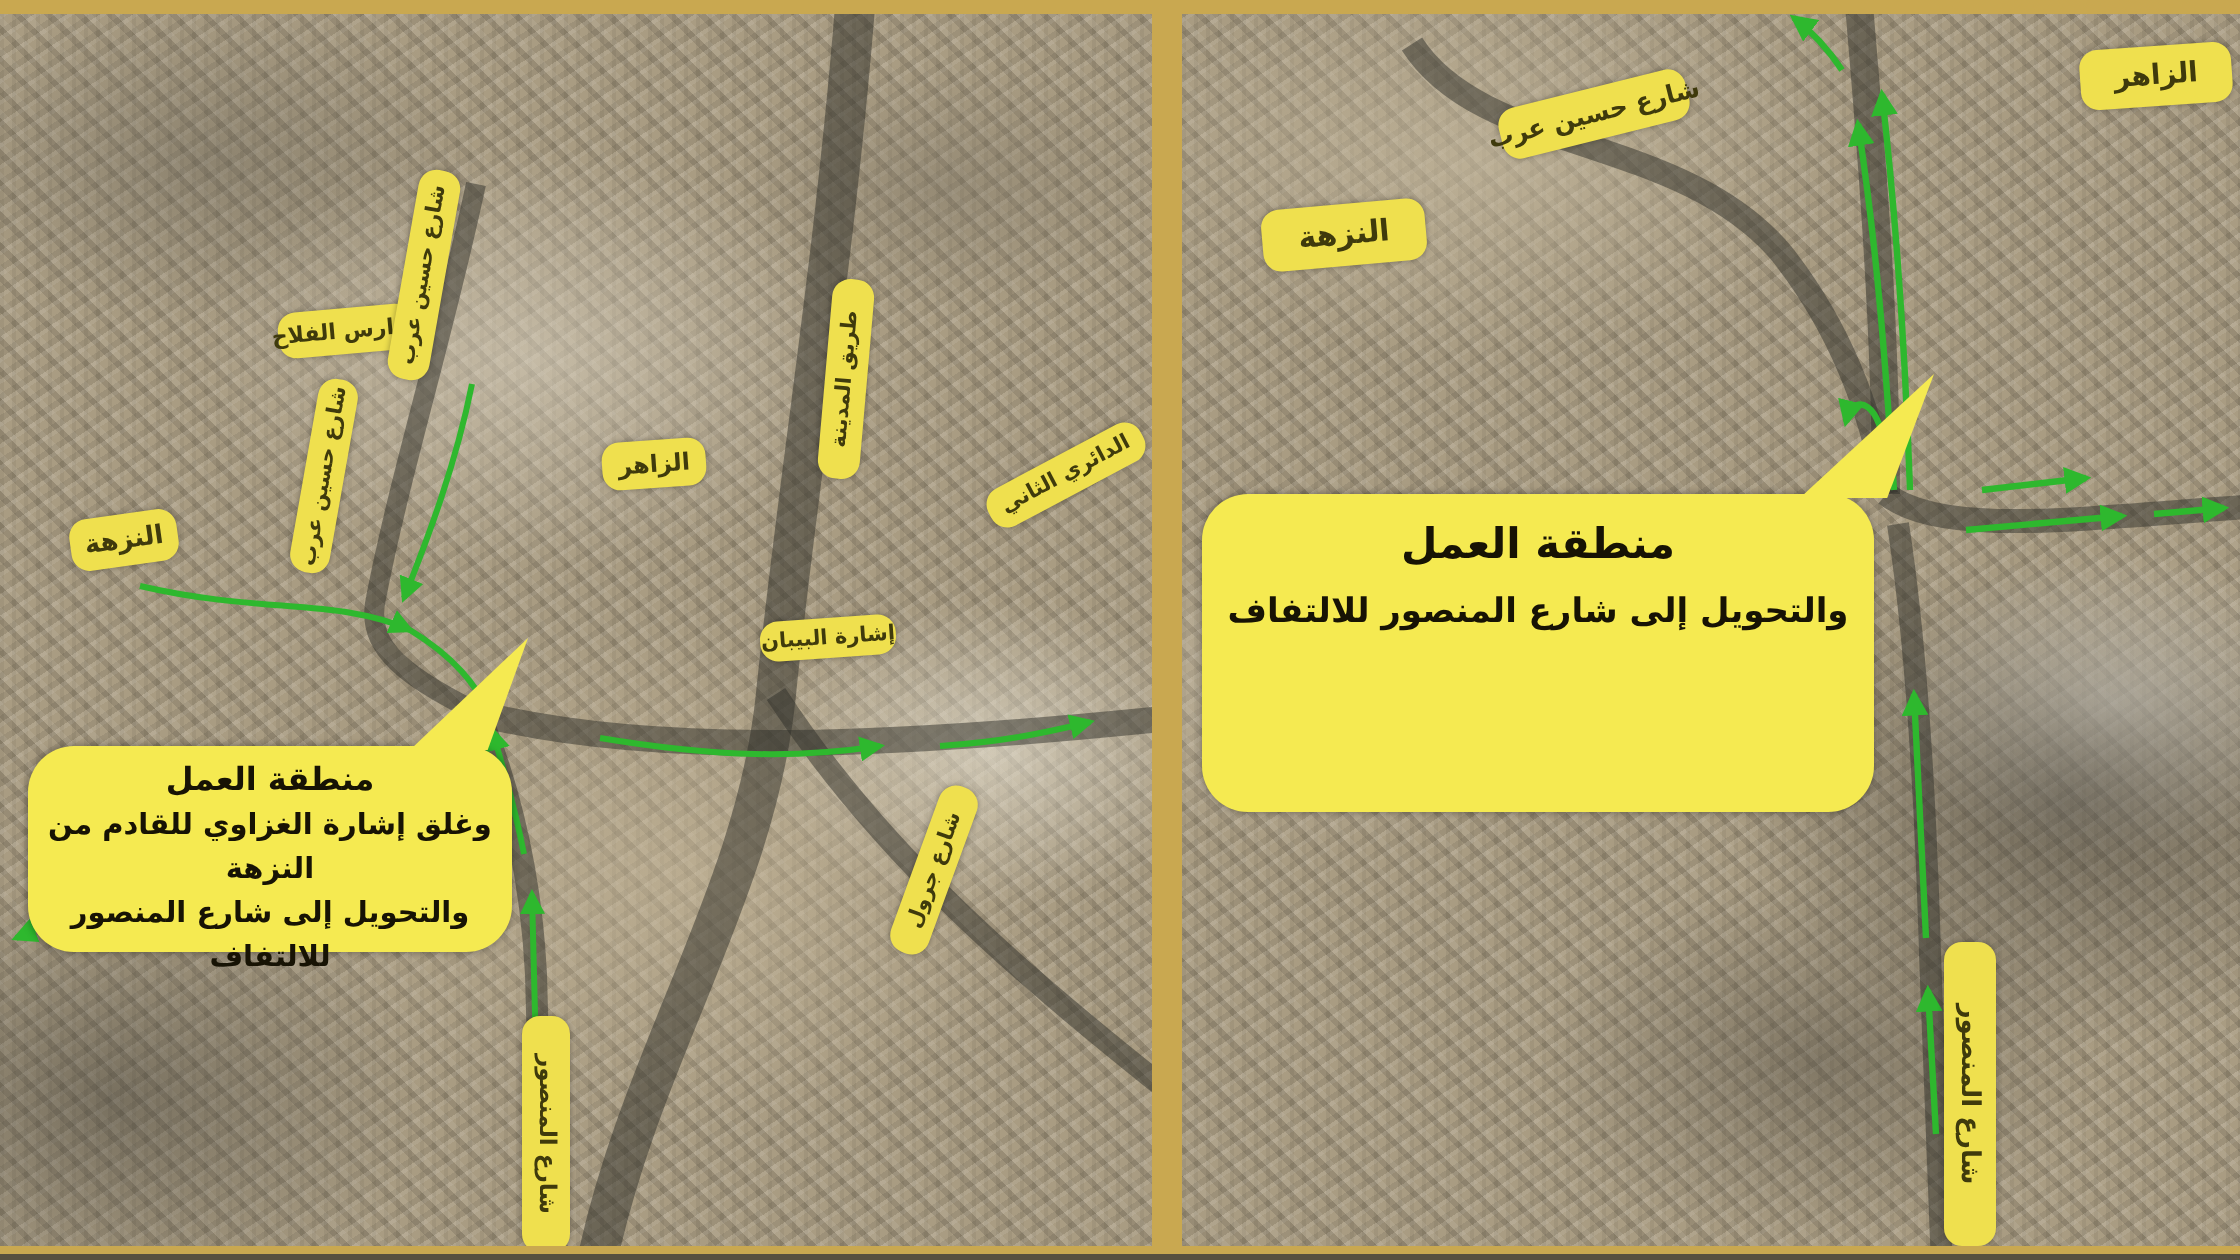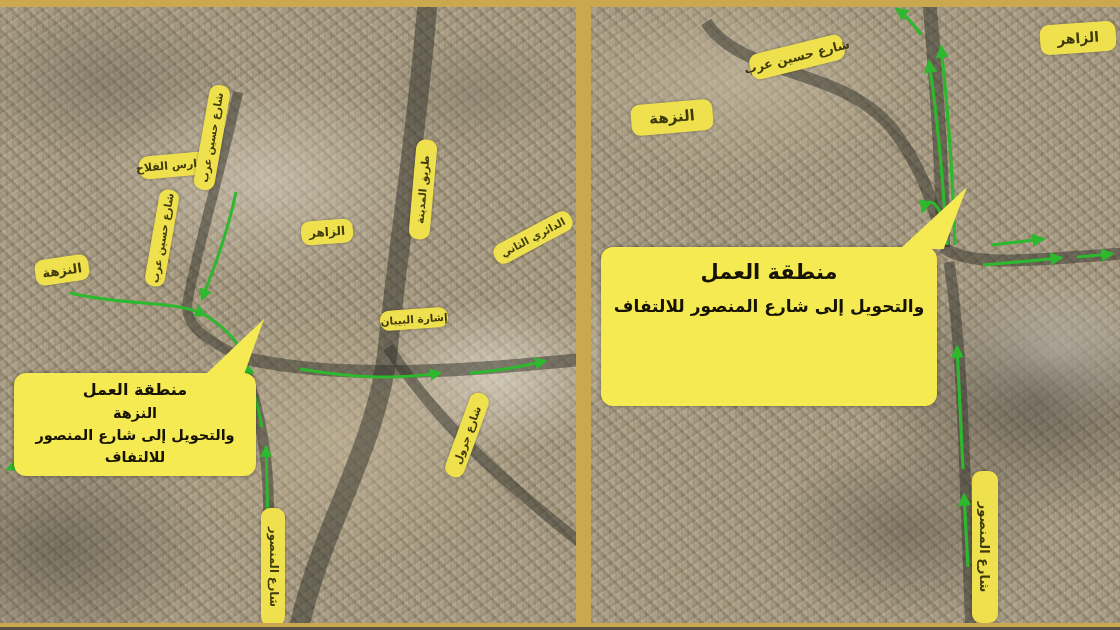--- a/index.html
+++ b/index.html
@@ -27,21 +27,21 @@
       radial-gradient(160px 110px at 88% 56%, rgba(238,233,220,.65), rgba(238,233,220,0) 70%),
       radial-gradient(200px 130px at 60% 85%, rgba(70,66,58,.4), rgba(70,66,58,0) 70%),
       radial-gradient(180px 110px at 12% 55%, rgba(215,205,185,.5), rgba(215,205,185,0) 70%),
       repeating-linear-gradient(45deg, rgba(0,0,0,.10) 0 3px, rgba(255,255,255,.07) 3px 6px, rgba(0,0,0,0) 6px 11px),
       repeating-linear-gradient(-33deg, rgba(255,255,255,.08) 0 2px, rgba(0,0,0,.07) 2px 5px, rgba(0,0,0,0) 5px 9px),
       repeating-linear-gradient(90deg, rgba(0,0,0,.05) 0 2px, rgba(0,0,0,0) 2px 6px);}
   .overlay{position:absolute;inset:0;}
   .map-label{position:absolute;display:flex;align-items:center;justify-content:center;
     background:var(--label-bg,#efe04e);color:var(--label-text,#3f3a0c);font-weight:bold;
     border-radius:9px;white-space:nowrap;box-shadow:0 0 3px rgba(0,0,0,.35);line-height:1;}
-  .callout{position:absolute;background:var(--callout-bg,#f5ea51);border-radius:12px;
+  .callout{position:absolute;background:var(--callout-bg,#f5ea51);border-radius:23px;
     color:#171304;font-weight:bold;text-align:center;box-shadow:0 0 4px rgba(0,0,0,.4);}
   .callout .tail{position:absolute;background:var(--callout-bg,#f5ea51);}
   .callout-left .tail{left:178px;top:-54px;width:72px;height:56px;
     clip-path:polygon(18% 100%, 100% 0, 72% 100%);}
   .callout-right .tail{left:288px;top:-60px;width:78px;height:62px;
     clip-path:polygon(14% 100%, 100% 0, 70% 100%);}
   .callout .title{display:block;}
   .callout-left{padding-top:5px;}
   .callout-left .title{font-size:16px;line-height:24px;}
   .callout-left .line{font-size:14.5px;line-height:22px;}
@@ -92,20 +92,21 @@
         <div class="map-label" dir="rtl" style="left: 373px; top: 171.5px; width: 100px; height: 21px; font-size: 10.5px; transform: rotate(-85deg);">طريق المدينة</div>
         <div class="map-label" dir="rtl" style="left: 490px; top: 219.5px; width: 86px; height: 21px; font-size: 10.5px; transform: rotate(-28deg);">الدائري الثاني</div>
         <div class="map-label" dir="rtl" style="left: 380px; top: 302px; width: 68px; height: 20px; font-size: 10.5px; transform: rotate(-4deg);">إشارة البيبان</div>
         <div class="map-label" dir="rtl" style="left: 423px; top: 418px; width: 88px; height: 20px; font-size: 10.5px; transform: rotate(-70deg);">شارع جرول</div>
         <div class="map-label" dir="rtl" style="left: 214px; top: 548px; width: 118px; height: 24px; font-size: 11.5px; transform: rotate(90deg);">شارع المنصور</div>
       </div>
     <div class="callout callout-left" dir="rtl" style="left: 14px; top: 366px; width: 242px; height: 98px;">
       <div class="tail"></div>
       <span class="title">منطقة العمل</span>
       <div class="lines">
+          <div class="line" dir="rtl">وغلق إشارة الغزاوي للقادم من</div>
           <div class="line" dir="rtl">النزهة</div>
           <div class="line" dir="rtl">والتحويل إلى شارع المنصور للالتفاف</div>
         </div>
     </div>
   </div>
 
   <div class="divider"></div>
 
   <div class="panel panel-right">
     <div class="map-tex"></div>

